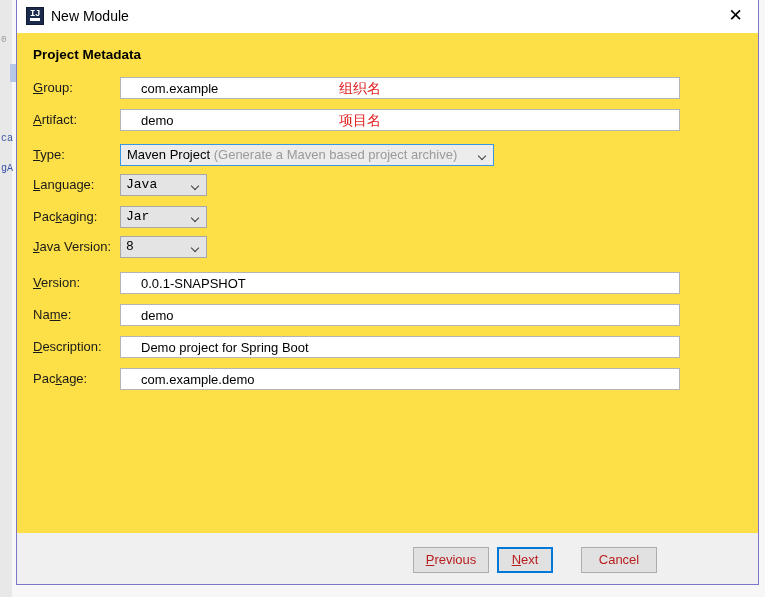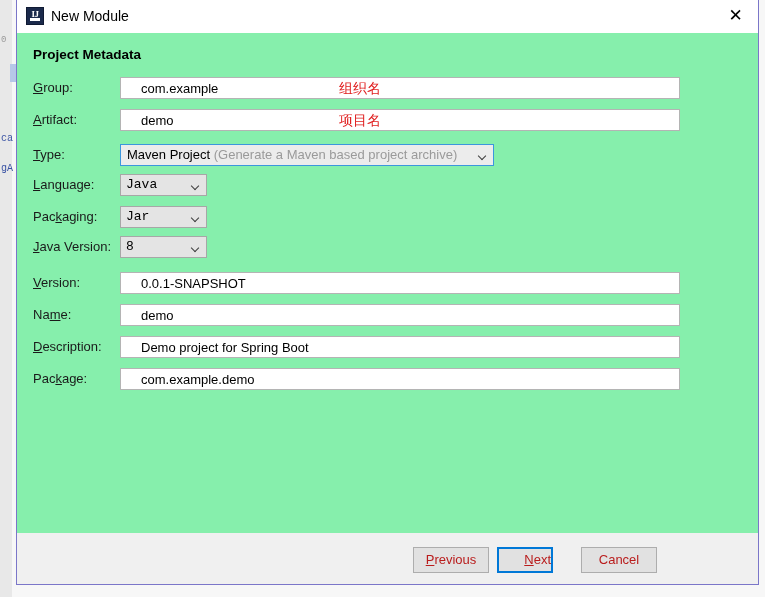--- a/index.html
+++ b/index.html
@@ -77,21 +77,21 @@
     width: 18px; height: 18px;
     background: #1b2a4b;
     border: 1px solid #101a33;
     box-sizing: border-box;
   }
   #app-icon .ij-letters {
     position: absolute;
     left: 0; top: 1px;
     width: 100%;
     text-align: center;
-    font-family: Liberation Serif, serif;
+    font-family: Liberation Mono, monospace;
     font-size: 9px;
     font-weight: bold;
     color: #ffffff;
     letter-spacing: -0.5px;
     line-height: 10px;
   }
   #app-icon .ij-bar {
     position: absolute;
     left: 3px; bottom: 3px;
     width: 10px; height: 3px;
@@ -115,21 +115,21 @@
     cursor: pointer;
     user-select: none;
   }
 
   
   #content {
     position: absolute;
     left: 0; top: 33px;
     width: 741px;
     height: 500px;
-    background: #86efac;
+    background: #fde047;
   }
   #section-title {
     position: absolute;
     left: 16px; top: 14px;
     font-size: 13.5px;
     font-weight: bold;
     color: #000000;
   }
 
   .frow { position: absolute; left: 0; width: 741px; height: 22px; }
@@ -333,17 +333,17 @@
       <div class="flabel"><span>Pac</span><u>k</u><span>age:</span></div>
       <input class="ftext" value="com.example.demo" style="">
     </div>
 
     <div class="annot" style="left:322px; top:44px;">组织名</div>
     <div class="annot" style="left:322px; top:76px;">项目名</div>
   </div>
 
   <div id="buttonbar">
     <div class="dlgbtn" style="left:396px; width:76px;"><span></span><u>P</u><span>revious</span></div>
-    <div class="dlgbtn focused" style="left:480px; width:56px;text-align:right;"><span></span><u>N</u><span>ext</span></div>
+    <div class="dlgbtn focused" style="left:480px; width:56px;"><span></span><u>N</u><span>ext</span></div>
     <div class="dlgbtn" style="left:564px; width:76px;"><span>Cancel</span></div>
   </div>
 
 </div>
 
 </body></html>

